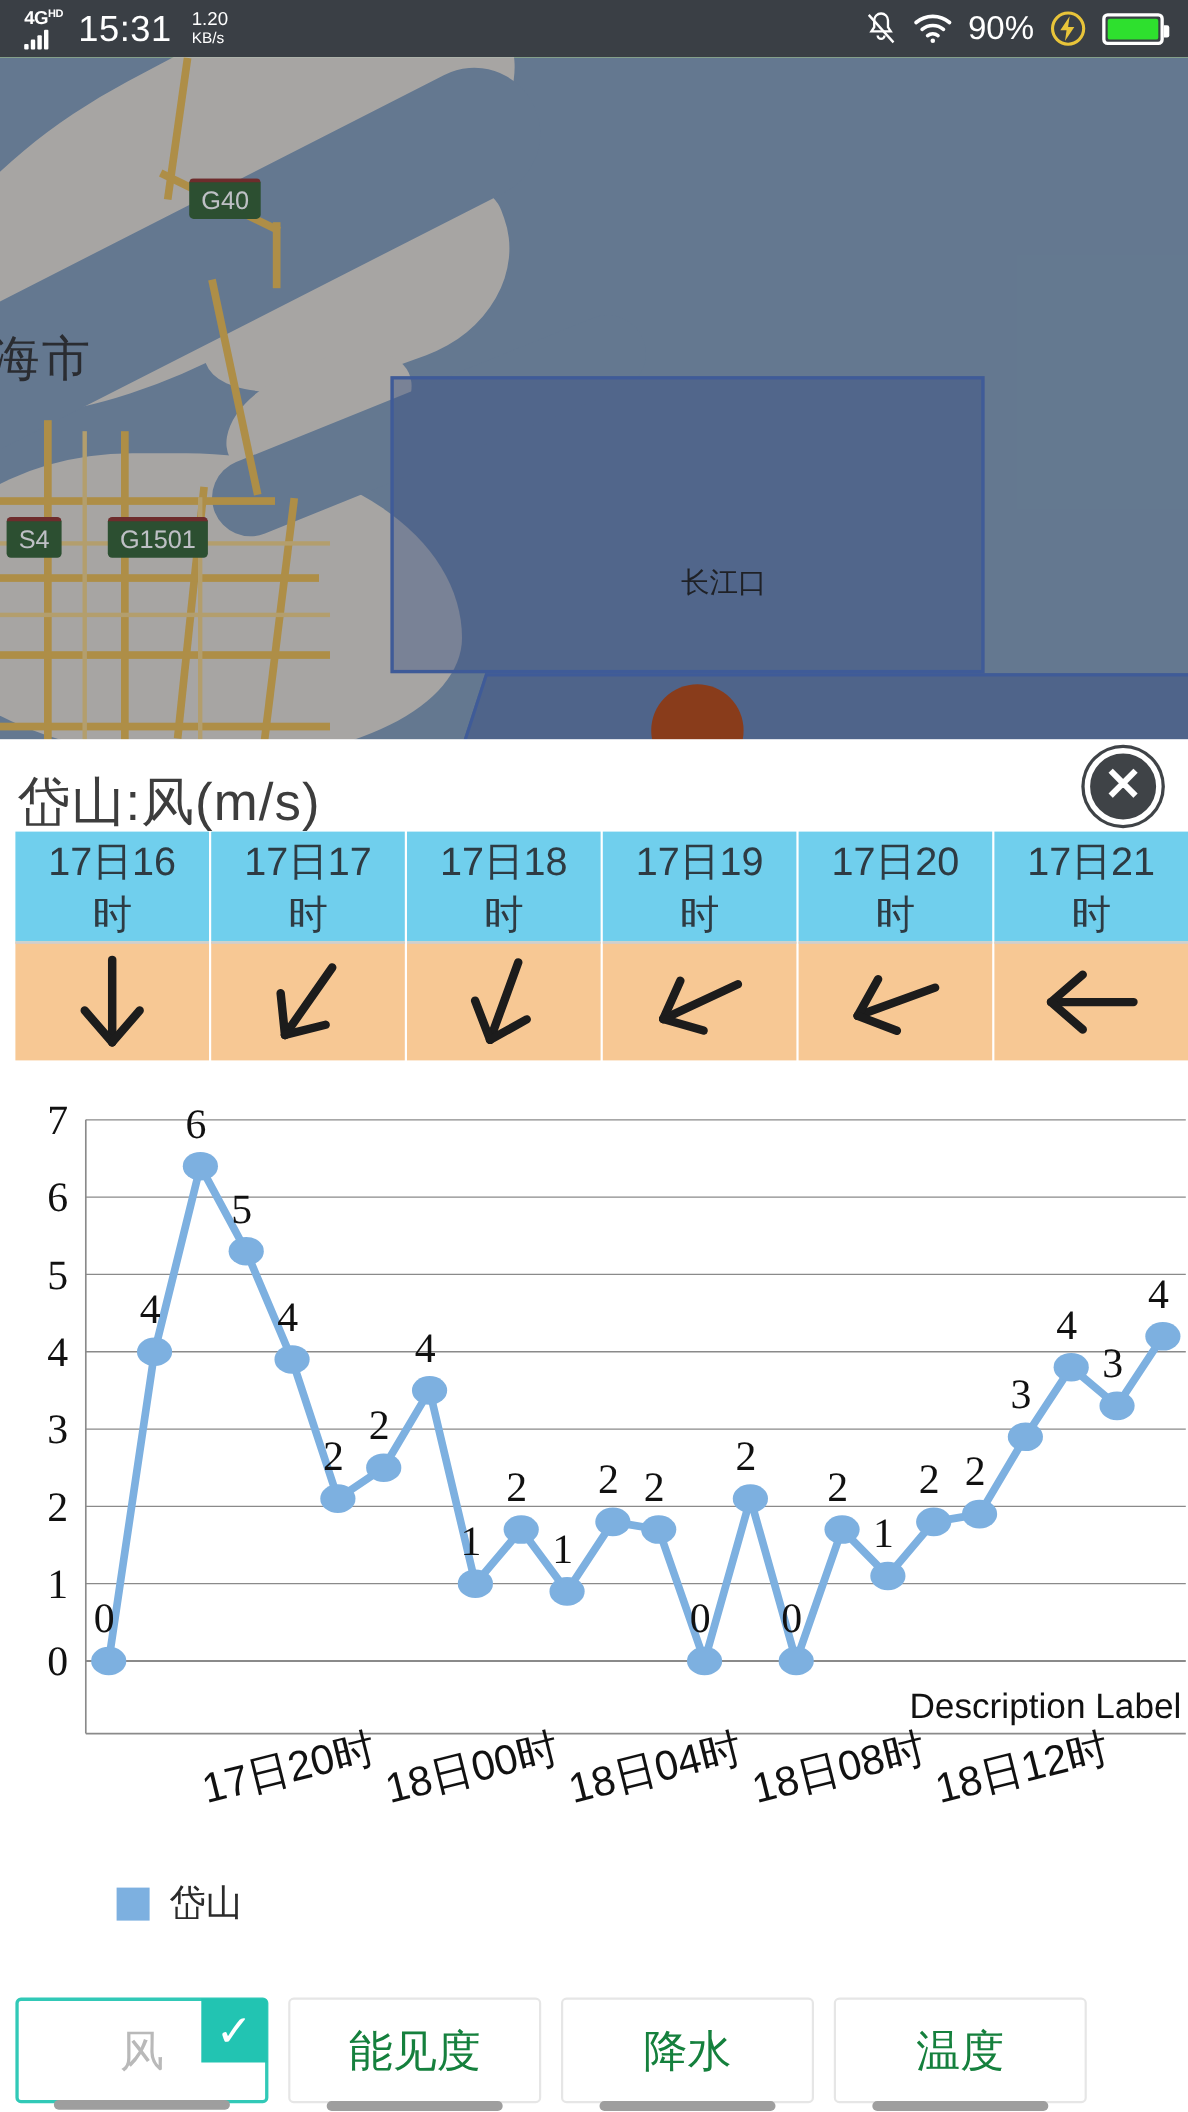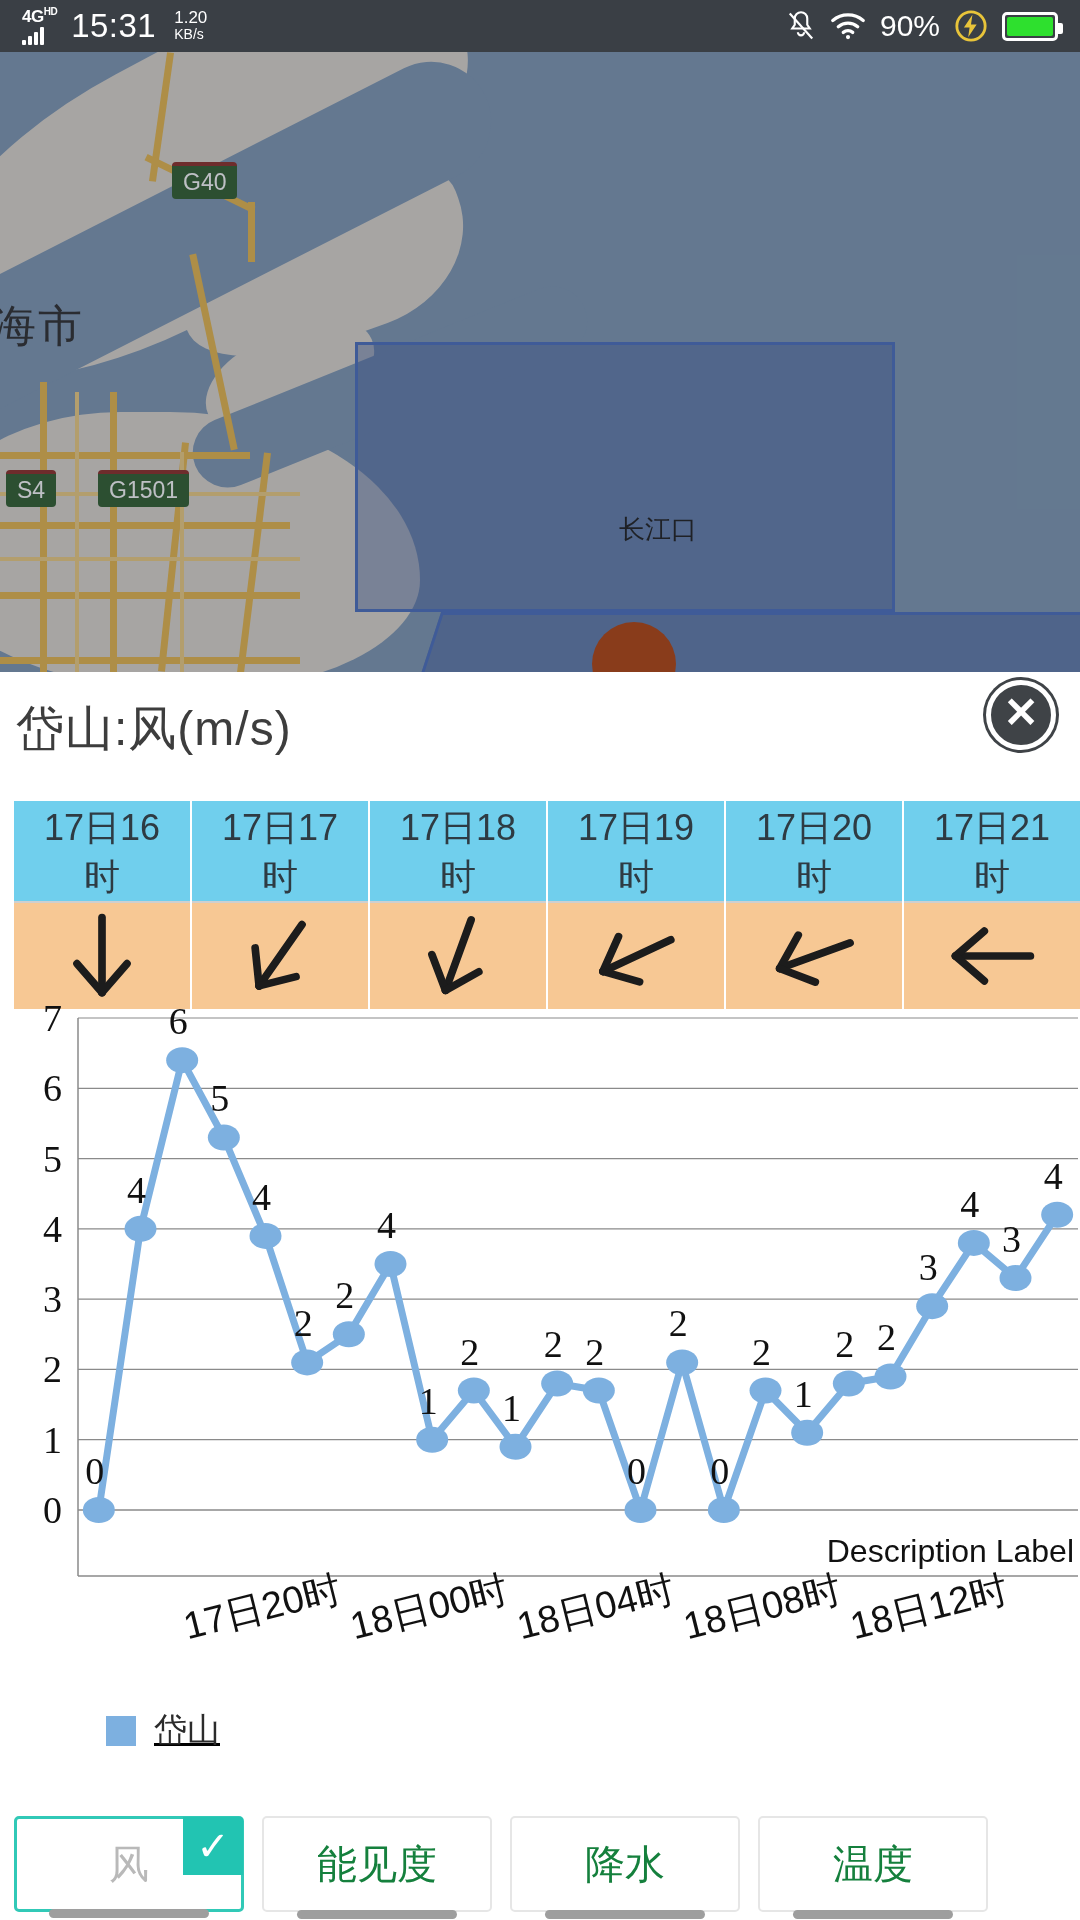--- a/index.html
+++ b/index.html
@@ -81,39 +81,39 @@
     position:absolute; left:16px; top:12px; font-size:48px; color:#3d3d3d; letter-spacing:1px;margin-top:13px;
   }
   .close-btn {
     position:absolute; right:24px; top:8px; width:70px; height:70px; border-radius:50%;
     background:#3f4347; display:flex; align-items:center; justify-content:center;
     border:5px solid #ffffff; box-shadow: 0 0 0 3px #3f4347;
   }
   .close-btn span { color:#fff; font-size:42px; font-weight:bold; line-height:1; margin-top:-4px; }
 
   
-  .wind-table { position:absolute; left:14px; top:84px; width:920px;margin-top:45px; }
+  .wind-table { position:absolute; left:14px; top:84px; width:920px; }
   .wt-row { display:flex; }
   .wt-cell {
     width:178px; flex:0 0 178px; border-right:2px solid #ffffff; text-align:center;
   }
   .wt-time {
     background:#70cfed; height:100px; color:#2e3b43; font-size:36px; line-height:49px;
     padding-top:2px; display:flex; flex-direction:column; justify-content:center;
   }
   .wt-arrow {
     background:#f7c894; height:108px; display:flex; align-items:center; justify-content:center;
     border-top:2px solid #cfcfcf;
   }
   .arrow-svg { width:96px; height:96px; }
 
   
   .chart { position:absolute; left:0; top:318px; width:1080px; height:760px; }
   .chart svg { display:block; }
-  .legend { position:absolute; left:106px; top:1036px; display:flex; align-items:center; gap:18px;text-decoration:underline; }
+  .legend { position:absolute; left:106px; top:1036px; display:flex; align-items:center; gap:18px; }
   .legend .swatch { width:30px; height:30px; background:#7db0e0; }
   .legend .lbl { font-size:33px; color:#2b2b2b; }
 
   
   .tabs { position:absolute; left:14px; bottom:8px; width:1052px; height:96px; display:flex; gap:18px; }
   .tab {
     position:relative; width:230px; height:96px; background:#ffffff;
     border:2px solid #e6e6e6; border-radius:5px;
     display:flex; align-items:center; justify-content:center;
     font-size:40px; color:#15803d;

